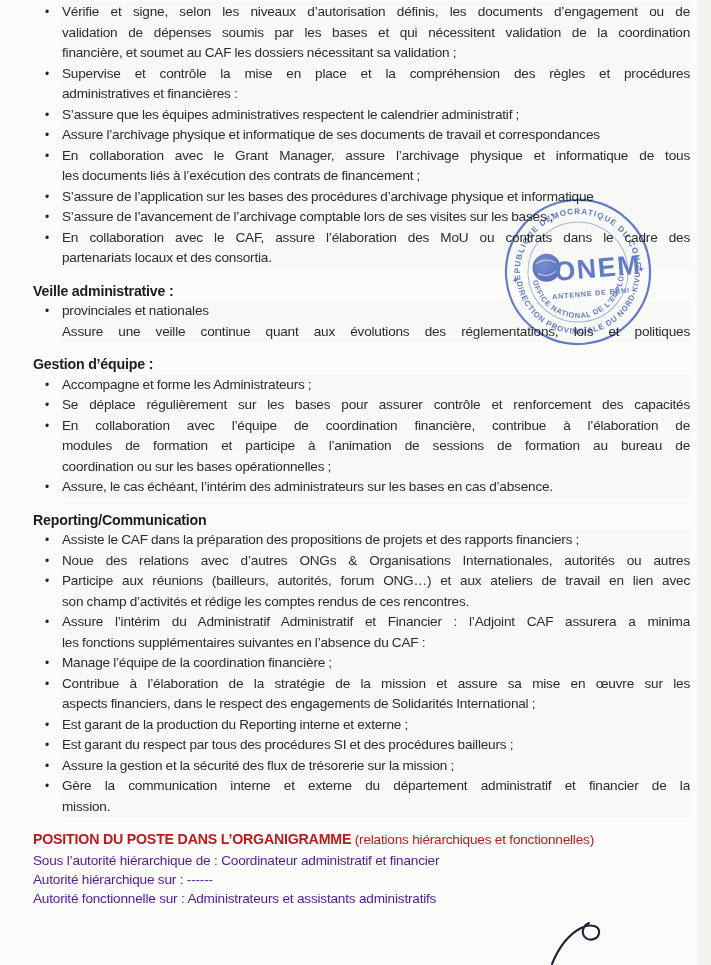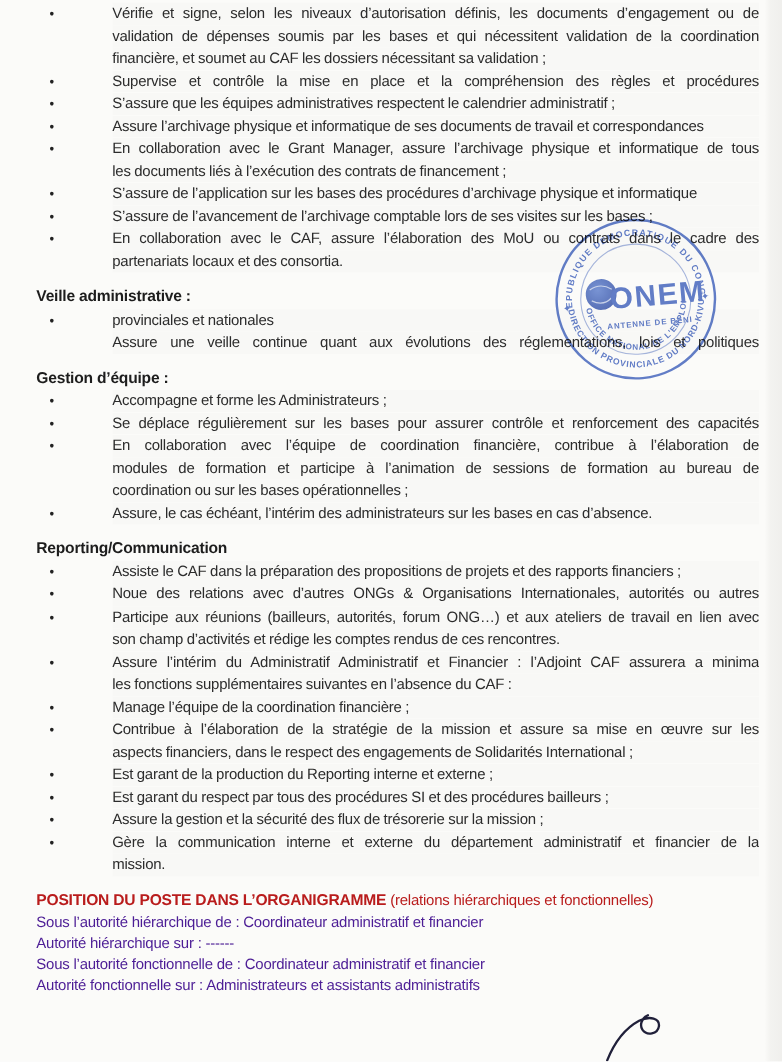--- a/index.html
+++ b/index.html
@@ -6,21 +6,21 @@
   body{width:711px;height:965px;overflow:hidden;background:#fbfbf9;
        font-family:"Liberation Sans",sans-serif;}
   .page{position:relative;width:711px;height:965px;background:#fbfbf9;}
   .doc{position:absolute;left:33px;top:2px;width:657px;color:#2c2c2c;}
   .sec{margin-top:12px;}
   .sec.first{margin-top:0;}
   .sec-header{font-weight:bold;font-size:14.2px;line-height:20.5px;color:#1d1d1d;
               letter-spacing:-0.2px;}
   .bullet{display:flex;padding-left:12px;}
   .dot{width:17px;flex:none;font-size:12px;line-height:20.5px;color:#222;}
-  .btxt{width:628px;overflow:hidden;margin-left:40px;}
+  .btxt{width:628px;overflow:hidden;}
   .bline{font-size:13.6px;line-height:20.5px;letter-spacing:-0.2px;word-spacing:-0.3px;
          text-align:justify;text-align-last:justify;background:rgba(0,0,0,0.013);}
   .bline.last{text-align-last:left;}
   .pos{margin-top:12px;}
   .pos-title{font-size:13.6px;line-height:20.5px;letter-spacing:-0.2px;color:#b91c1c;}
   .pos-title b{font-size:14.2px;}
   .pos-line{font-size:13.6px;line-height:19px;letter-spacing:-0.2px;color:#4c1d95;}
   .stamp{position:absolute;left:492px;top:186px;width:172px;height:172px;
          mix-blend-mode:multiply;opacity:0.82;}
   .sig{position:absolute;left:538px;top:896px;width:115px;height:69px;}
@@ -39,20 +39,21 @@
           <div class="btxt">
             <div class="bline">Vérifie et signe, selon les niveaux d’autorisation définis, les documents d’engagement ou de</div>
             <div class="bline">validation de dépenses soumis par les bases et qui nécessitent validation de la coordination</div>
             <div class="bline last">financière, et soumet au CAF les dossiers nécessitant sa validation ;</div>
           </div>
         </div>
         <div class="bullet">
           <span class="dot">•</span>
           <div class="btxt">
             <div class="bline">Supervise et contrôle la mise en place et la compréhension des règles et procédures</div>
+            <div class="bline last">administratives et financières :</div>
           </div>
         </div>
         <div class="bullet">
           <span class="dot">•</span>
           <div class="btxt">
             <div class="bline last">S’assure que les équipes administratives respectent le calendrier administratif ;</div>
           </div>
         </div>
         <div class="bullet">
           <span class="dot">•</span>
@@ -190,21 +191,20 @@
           <div class="btxt">
             <div class="bline">Gère la communication interne et externe du département administratif et financier de la</div>
             <div class="bline last">mission.</div>
           </div>
         </div>
       </div>
       <div class="pos">
         <div class="pos-title"><b>POSITION DU POSTE DANS L’ORGANIGRAMME</b><span> (relations hiérarchiques et fonctionnelles)</span></div>
         <div class="pos-line">Sous l’autorité hiérarchique de : Coordinateur administratif et financier</div>
         <div class="pos-line">Autorité hiérarchique sur : ------</div>
-        <div class="pos-line">Sous l’autorité fonctionnelle de : Coordinateur administratif et financier</div>
         <div class="pos-line">Autorité fonctionnelle sur : Administrateurs et assistants administratifs</div>
       </div>
     </div>
 
   <svg class="stamp" viewBox="0 0 172 172" xmlns="http://www.w3.org/2000/svg">
     <defs>
       <path id="arcTop" d="M 28 86 A 58 58 0 1 1 144 86"></path>
       <path id="arcBotIn" d="M 40 86 A 46 46 0 0 0 132 86"></path>
       <path id="arcBotOut" d="M 24 86 A 62 62 0 0 0 148 86"></path>
       <radialGradient id="gEmb" cx="40%" cy="35%" r="75%">

